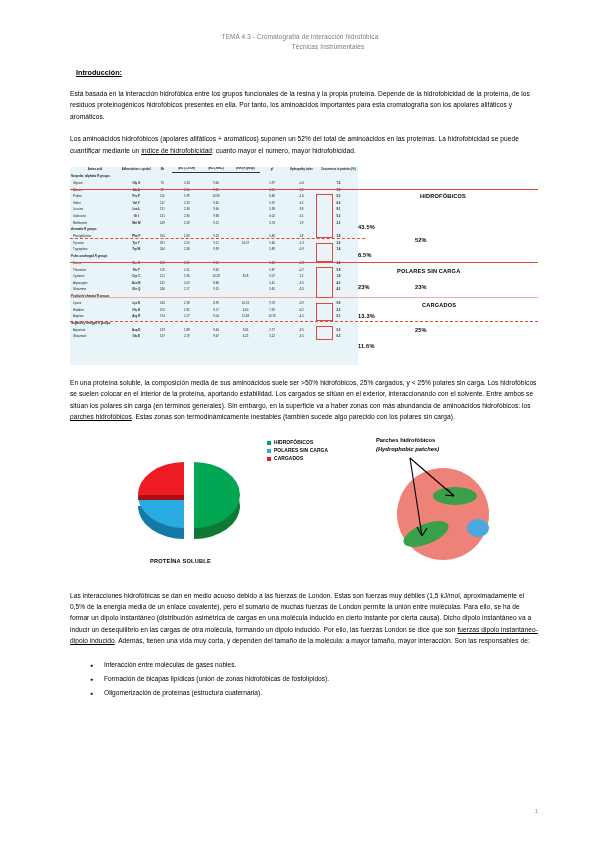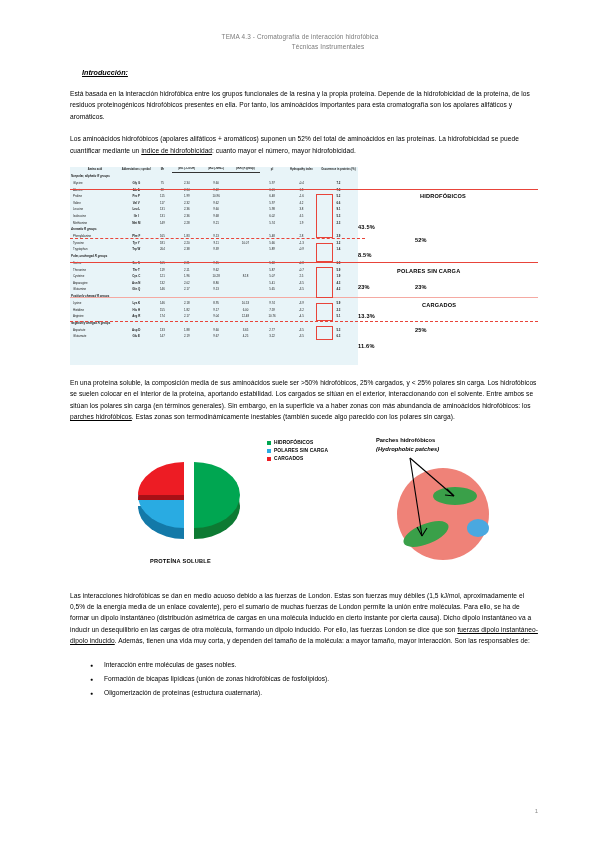--- a/index.html
+++ b/index.html
@@ -17,21 +17,21 @@
   .doc-header{
     position:absolute; top:32px; left:0; width:600px;
     text-align:center; color:#7a7a7a; font-size:6.4px; line-height:10px;
     letter-spacing:.15px;
   }
   .doc-header .l2{ padding-left:56px; }
 
   
   .page{ position:absolute; left:70px; top:68px; width:468px; }
 
-  .h-intro{ font-size:7.2px; font-weight:bold; text-decoration:underline; margin:0 0 11px 12px;font-style:italic;}
+  .h-intro{ font-size:7.2px; font-weight:bold; text-decoration:underline; margin:0 0 11px 6px;}
   p.body{ font-size:6.6px; line-height:11.4px; margin:0 0 11px 0; text-align:left; letter-spacing:.05px;}
   .u{ text-decoration:underline; }
 
   
   .table-fig{ position:relative; width:468px; height:198px; margin:4px 0 12px 0; }
   .tbl-wrap{
     position:absolute; left:0; top:0; width:288px; height:198px;
     background:#e8f4f8; overflow:hidden;
   }
   table.aa{ border-collapse:collapse; width:288px; font-size:2.9px; line-height:4.05px;

